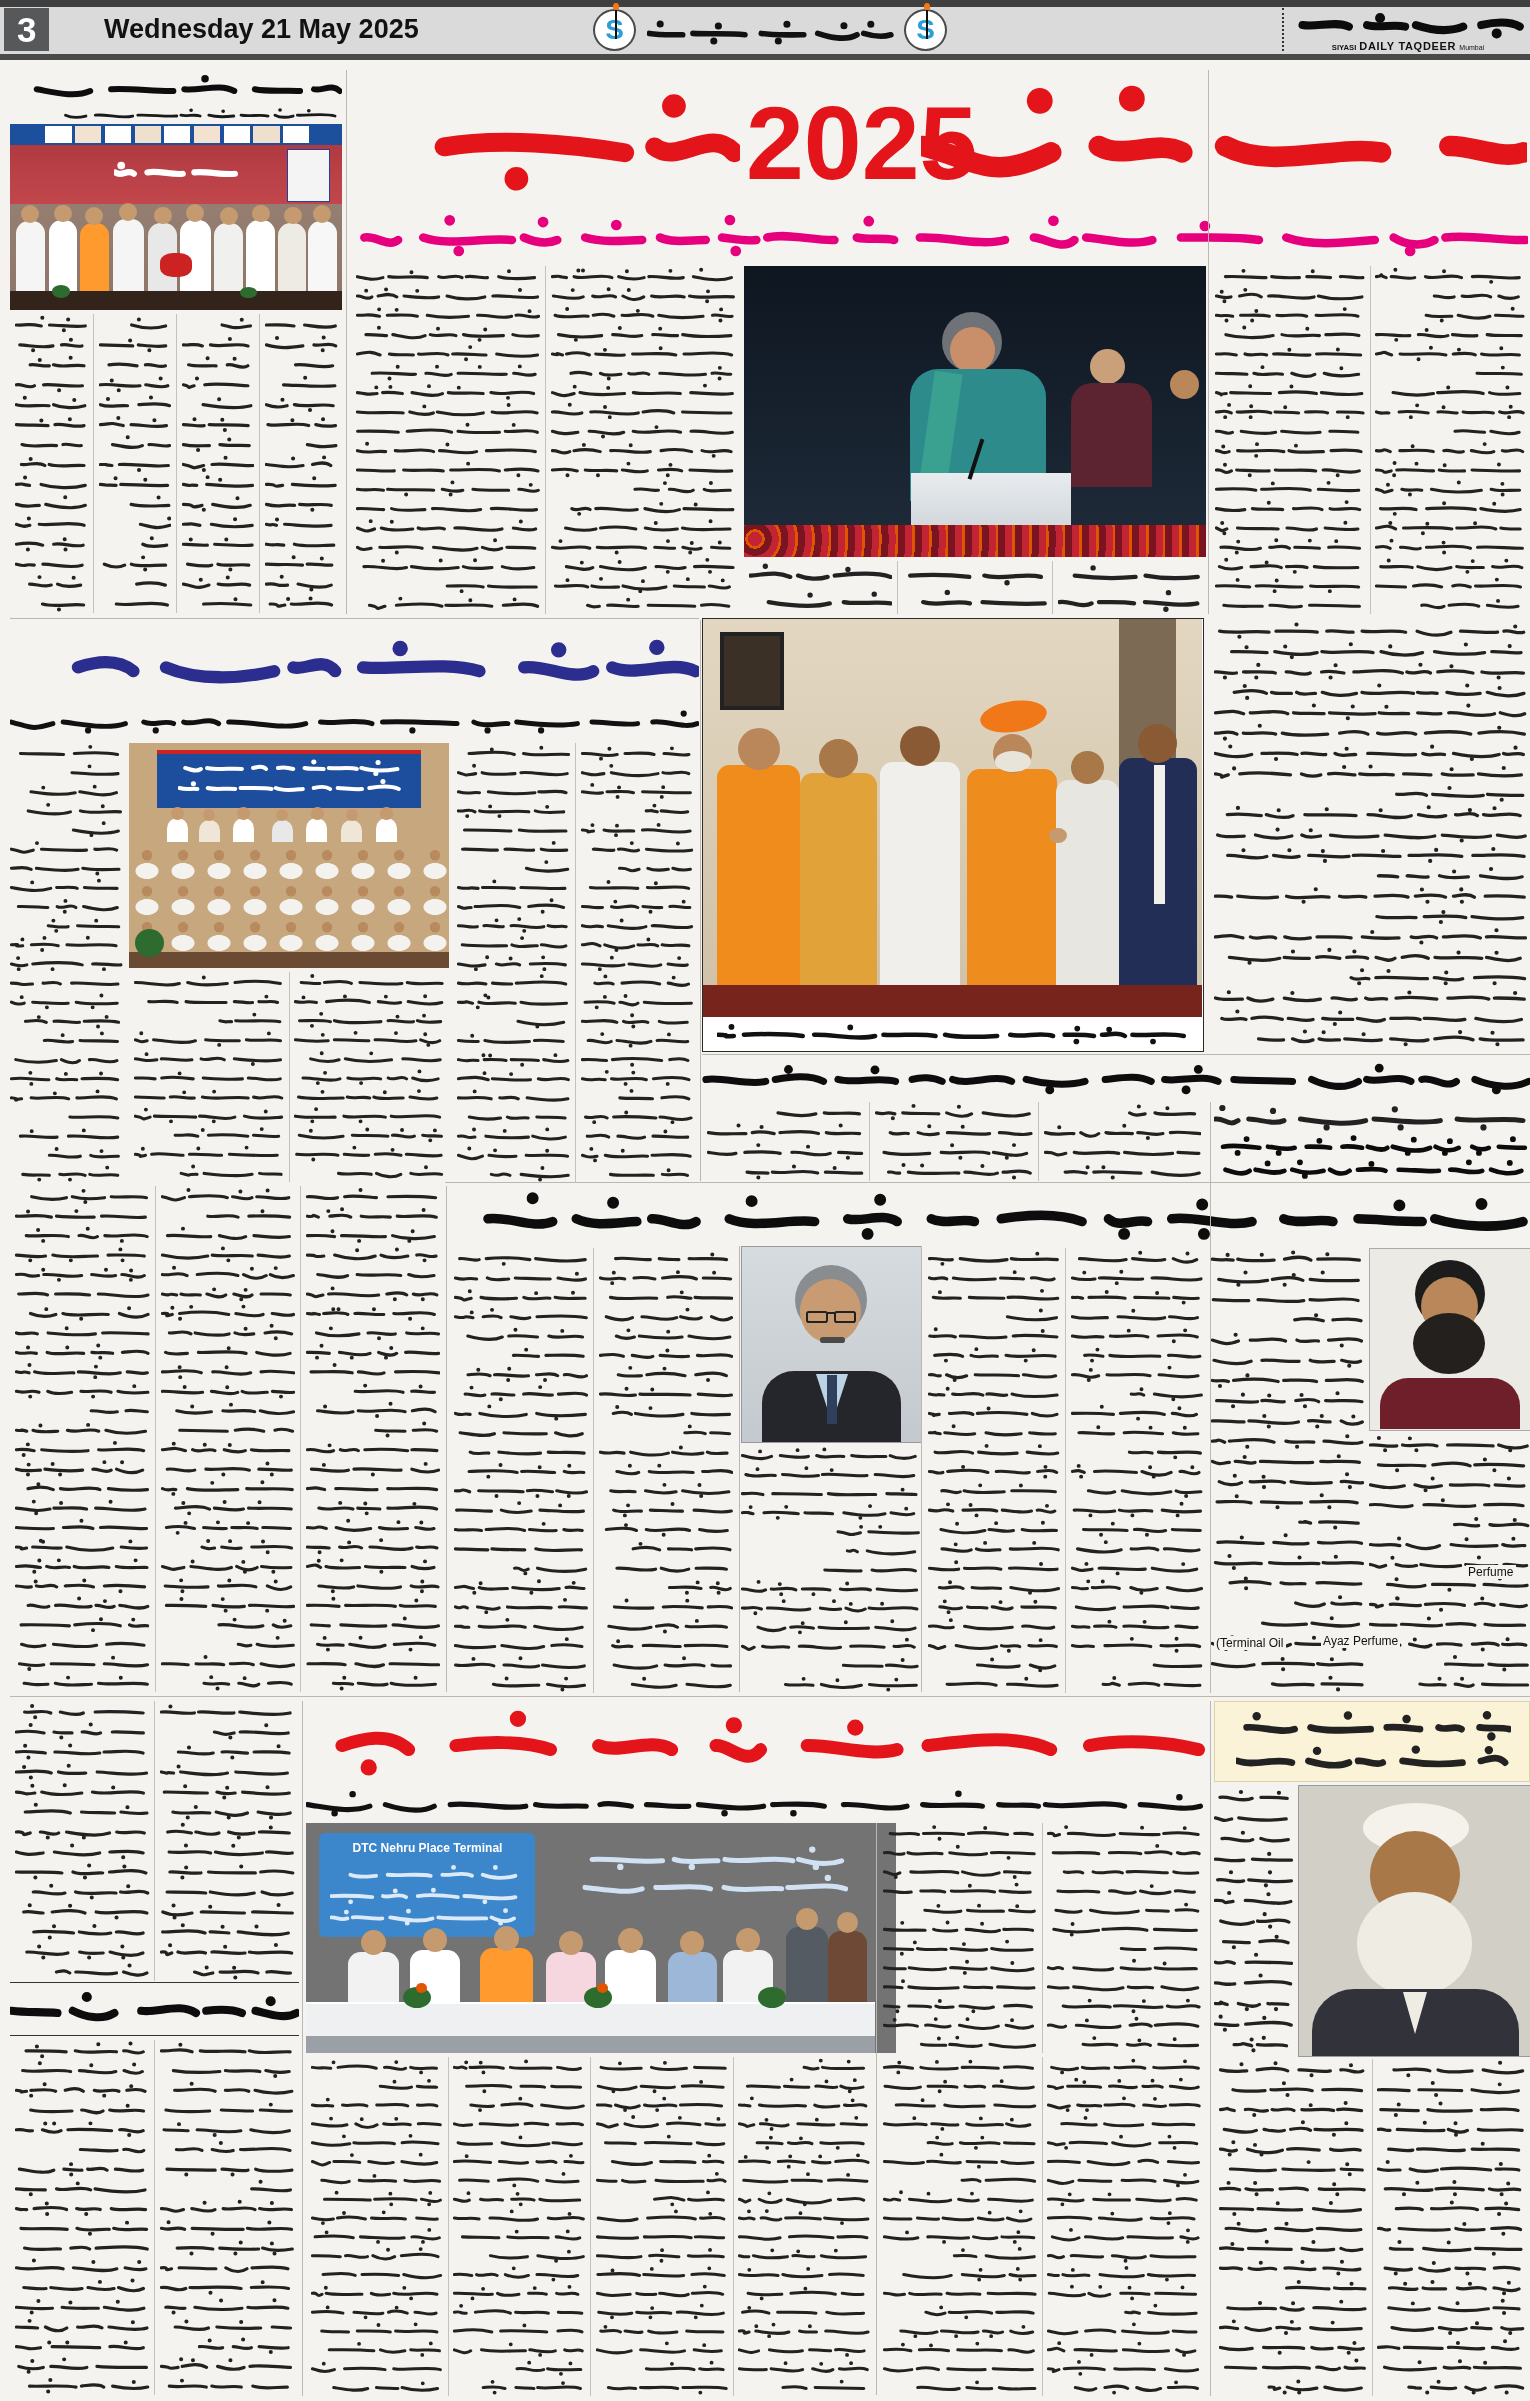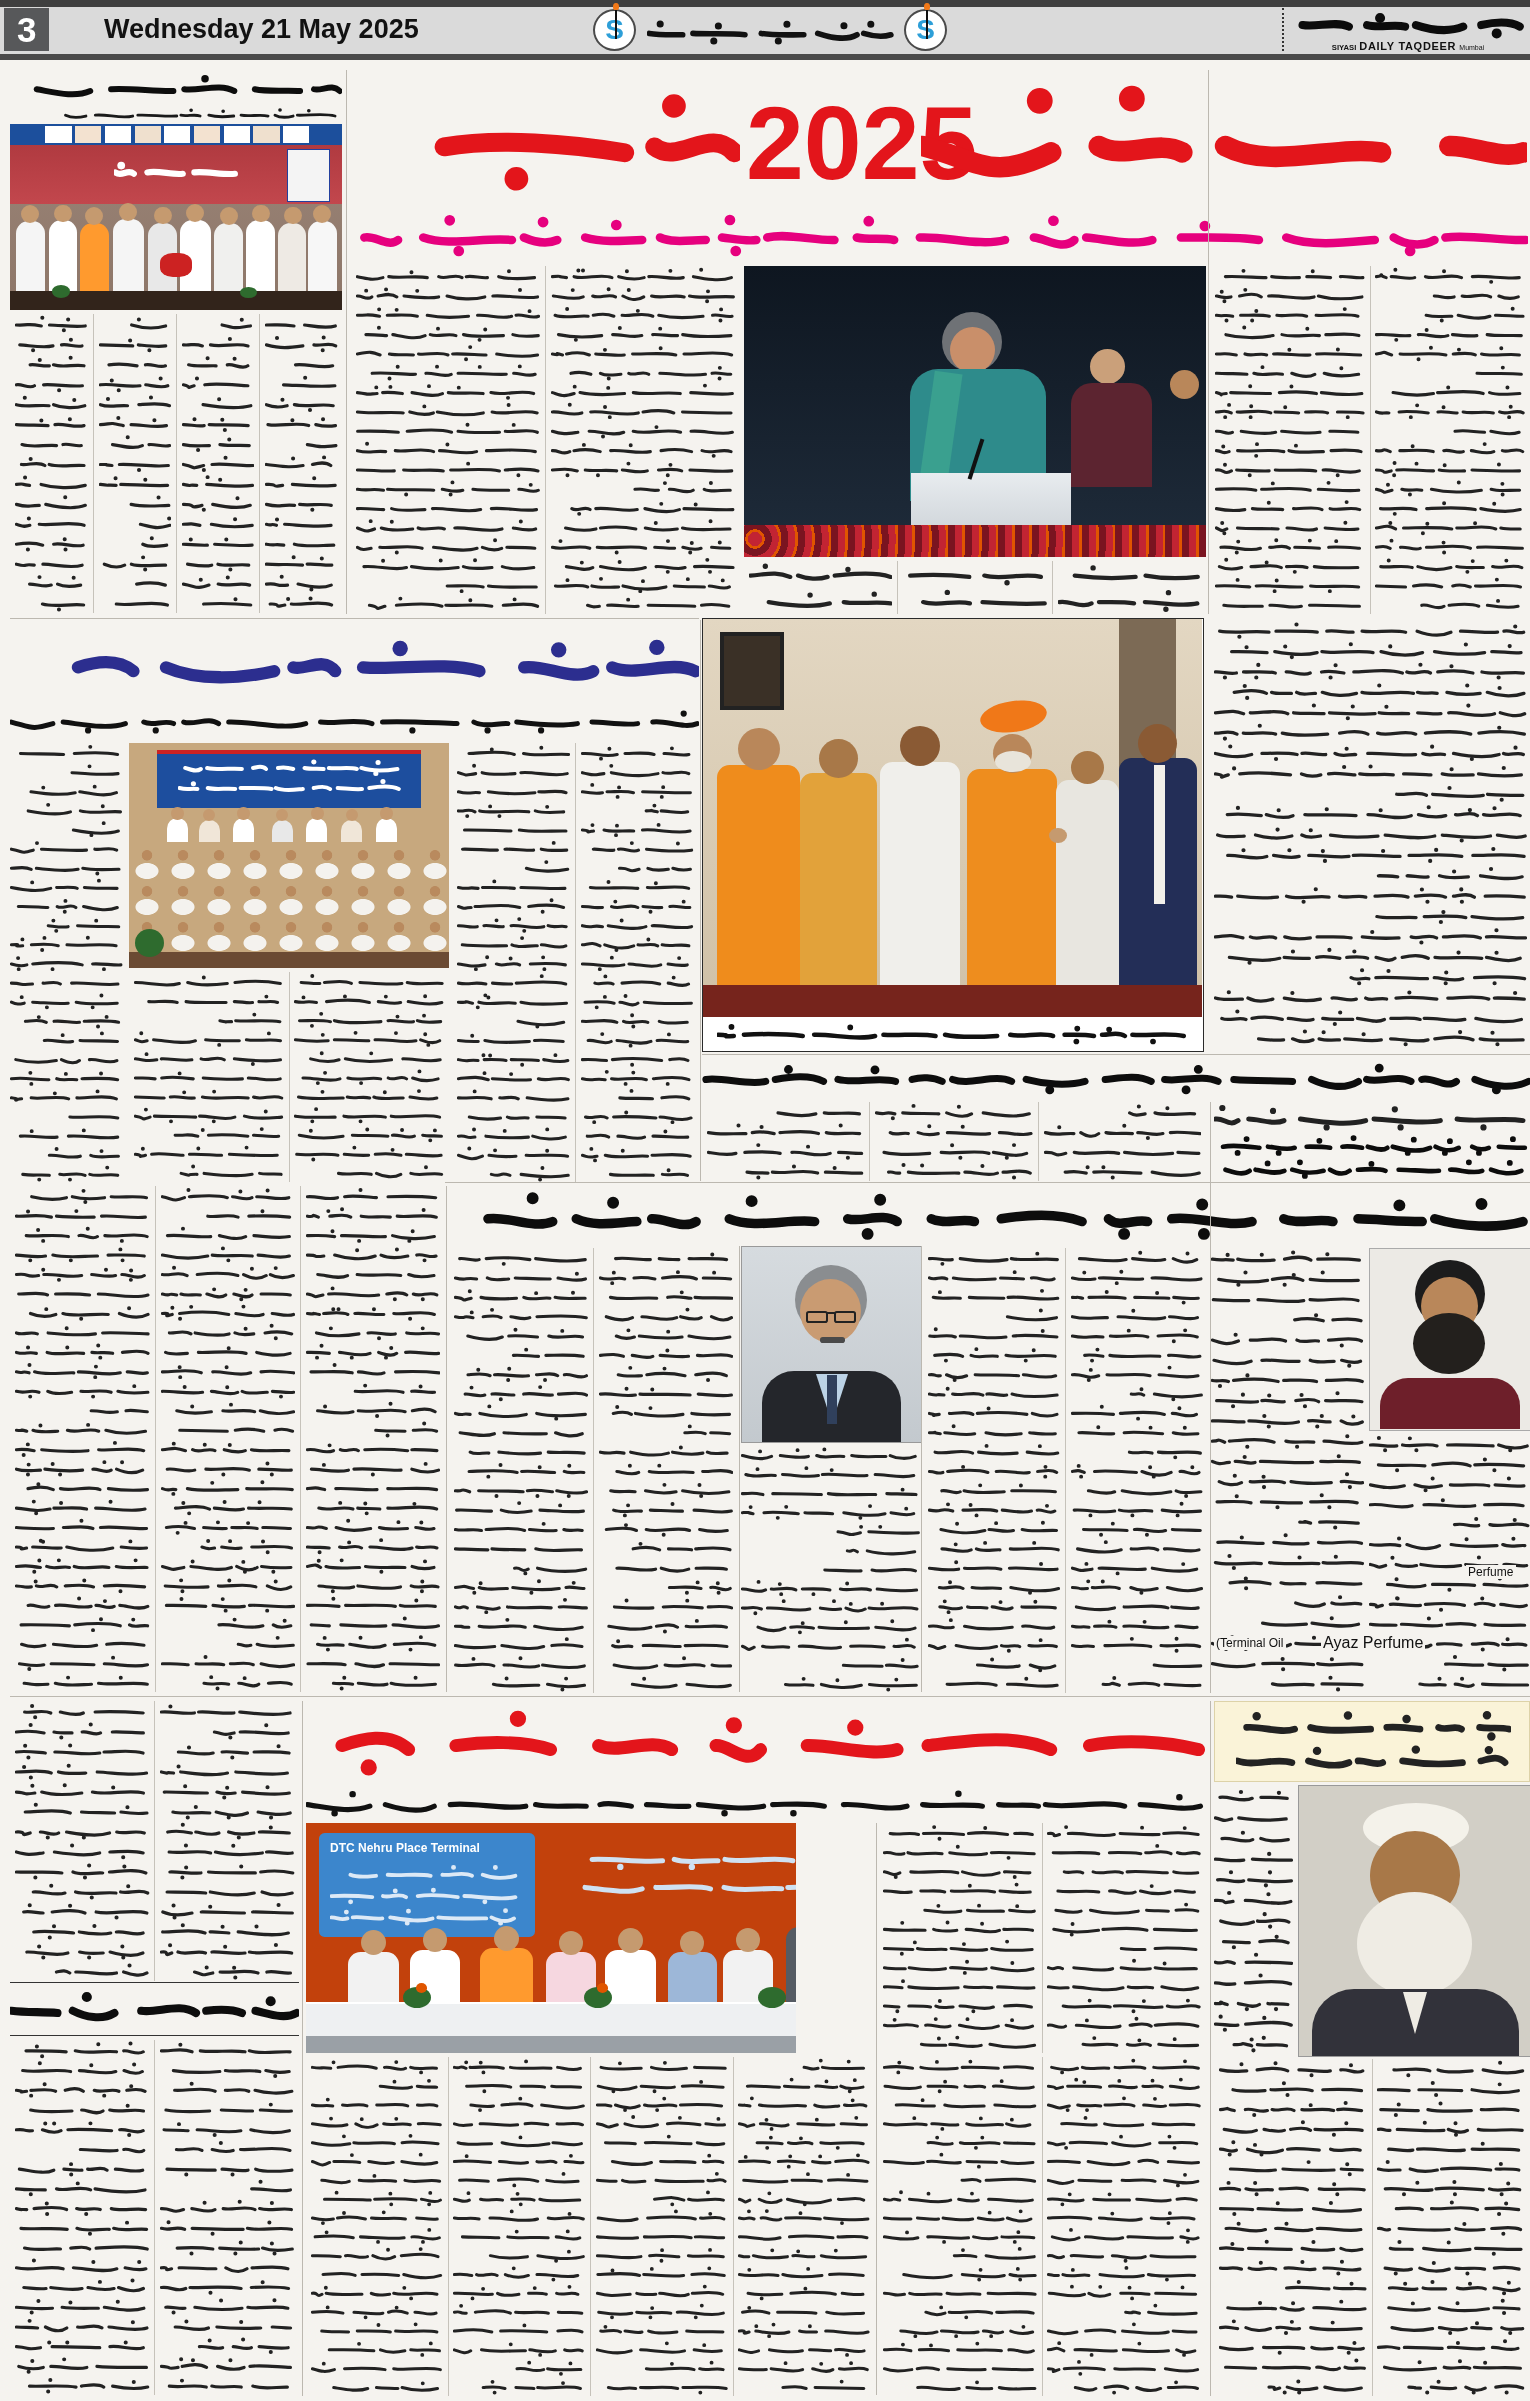--- a/index.html
+++ b/index.html
@@ -533,40 +533,40 @@
     <div class="abs" style="left:9.7px;top:129px;width:140px;height:51px;background:#6e1f2a;border-radius:28px 28px 0 0;"></div>
   </div>
   <div class="u" style="left:1369px;top:1434px;width:161px;height:259px;color:#222;">
       <svg viewBox="0 0 232 373" preserveAspectRatio="none">
         <path d="M228.0 17.2C215.7 21.7 199.2 20.8 186.9 15.8M178.9 17.2C159.1 16.3 132.9 14.9 113.2 15.8M98.0 17.2C83.1 12.2 63.3 19.2 48.4 15.8M40.1 17.2C24.3 19.0 17.8 14.9 2.0 15.8M222.8 45.9C201.7 44.4 173.5 42.3 152.4 44.5M145.7 45.9C129.6 39.3 108.1 42.1 92.0 44.5M80.6 45.9C60.5 43.3 33.7 47.1 13.6 44.5M223.2 74.6C210.8 76.5 194.1 73.7 181.7 73.2M172.6 74.6C156.0 70.6 133.9 75.4 117.3 73.2M104.3 74.6C92.8 77.3 77.6 77.4 66.2 73.2M50.9 74.6C33.5 79.2 19.4 77.1 2.0 73.2M222.0 103.3C205.4 100.4 183.2 101.5 166.6 101.9M152.4 103.3C130.4 106.9 101.2 100.2 79.2 101.9M62.0 103.3C40.0 109.1 24.1 99.4 2.0 101.9M228.9 132.0C212.5 125.5 190.6 135.1 174.2 130.5M158.1 132.0C139.1 133.9 142.3 128.1 123.2 130.5M224.6 160.7C215.0 159.8 202.3 163.9 192.8 159.2M184.5 160.7C164.7 161.9 138.3 163.0 118.4 159.2M101.6 160.7C87.5 167.5 68.7 164.7 54.6 159.2M44.4 160.7C25.7 156.5 20.7 162.3 2.0 159.2M227.2 189.4C217.4 191.8 204.3 186.6 194.5 187.9M184.4 189.4C170.9 191.4 152.8 188.8 139.3 187.9M132.0 189.4C114.8 192.6 92.0 190.6 74.8 187.9M68.5 189.4C59.7 191.3 48.0 190.7 39.2 187.9M24.0 189.4C9.5 194.3 16.5 190.5 2.0 187.9M227.8 218.1C209.2 221.1 184.4 217.0 165.8 216.6M152.2 218.1C134.0 216.6 109.7 216.8 91.5 216.6M80.6 218.1C64.4 223.7 42.8 217.1 26.7 216.6M226.7 246.8C215.6 251.8 200.8 245.5 189.7 245.3M180.3 246.8C172.2 244.0 161.3 242.8 153.2 245.3M137.5 246.8C120.6 242.8 98.1 244.0 81.2 245.3M74.1 246.8C61.0 248.8 43.7 244.0 30.6 245.3M19.3 246.8C1.0 252.5 20.3 245.1 2.0 245.3M224.3 275.4C207.2 274.7 184.4 277.4 167.2 274.0M152.6 275.4C140.5 271.5 124.3 273.3 112.2 274.0M104.4 275.4C87.1 278.8 64.0 273.5 46.7 274.0M39.0 275.4C26.4 274.6 14.6 276.2 2.0 274.0M226.0 304.1C216.0 300.2 202.6 304.8 192.6 302.7M186.1 304.1C174.9 297.6 160.1 303.2 148.9 302.7M132.6 304.1C122.4 302.6 108.8 301.4 98.7 302.7M89.2 304.1C80.0 310.5 67.6 303.7 58.4 302.7M44.5 304.1C35.8 302.9 24.3 300.4 15.6 302.7M228.1 332.8C211.5 332.7 189.4 334.4 172.8 331.4M163.8 332.8C147.7 333.6 126.3 330.5 110.3 331.4M228.5 361.5C209.1 361.5 183.1 361.5 163.6 360.1M150.0 361.5C142.3 367.2 131.9 359.7 124.2 360.1M109.8 361.5C95.2 359.6 88.1 363.6 73.4 360.1" fill="none" stroke="rgb(34, 34, 34)" stroke-width="4.590769230769231" stroke-linecap="round"></path>
         <path d="M203.4 23.5l0.2 0M58.8 6.3l0.2 0M68.2 23.5l0.2 0M14.2 5.7l0.2 0M23.1 23.5l0.2 0M166.9 36.6l0.2 0M180.6 52.2l0.2 0M40.4 52.2l0.2 0M201.5 64.1l0.2 0M91.6 64.1l0.2 0M81.4 80.9l0.2 0M106.3 95.4l0.2 0M209.9 123.8l0.2 0M154.4 122.4l0.2 0M208.0 151.0l0.2 0M140.5 151.5l0.2 0M43.2 150.6l0.2 0M158.3 177.8l0.2 0M33.7 178.2l0.2 0M188.5 208.2l0.2 0M115.8 224.4l0.2 0M39.6 209.1l0.2 0M163.1 237.0l0.2 0M103.7 253.1l0.2 0M41.1 236.8l0.2 0M40.4 236.4l0.2 0M86.2 265.7l0.2 0M199.6 295.7l0.2 0M163.8 310.5l0.2 0M65.9 296.1l0.2 0M194.9 339.1l0.2 0M123.8 321.0l0.2 0M134.0 352.4l0.2 0M101.5 352.4l0.2 0" fill="none" stroke="rgb(34, 34, 34)" stroke-width="5.738461538461539" stroke-linecap="round"></path>
       </svg>
     </div>
   <div class="abs" style="left:1466px;top:1565px;font-size:12px;color:#111;background:#f5f3ef;padding:0 2.1px;">Perfume</div>
   <div class="abs" style="left:1214px;top:1636px;font-size:12px;color:#111;background:#f5f3ef;padding:0 2.1px;">(Terminal Oil</div>
-  <div class="abs" style="left:1321px;top:1634px;font-size:16px;color:#111;background:#f5f3ef;padding:0 2.1px;">Ayaz Perfume</div>
+  <div class="abs" style="left:1321px;top:1634px;font-size:12px;color:#111;background:#f5f3ef;padding:0 2.1px;">Ayaz Perfume</div>
   <div class="vr" style="left:446px;top:1186px;height:506px;"></div>
   <div class="vr" style="left:739px;top:1246px;height:446px;"></div>
   <div class="vr" style="left:921px;top:1246px;height:446px;"></div>
   <div class="vr" style="left:1210px;top:1102px;height:591px;"></div>
 
   <div class="hr" style="left:10.4px;top:1696px;width:1520px;"></div>
   <div class="u" style="left:306px;top:1701px;width:899px;height:81px;color:#e3151b;" title="وزیر ڈاکٹر پنکج کمار سنگھ نے جل دوت پہل کا آغاز کیا">
       <svg viewBox="0 0 1292 116" preserveAspectRatio="none">
         <path d="M1282.7 69.6C1235.7 57.9 1173.0 54.1 1125.9 63.8M1070.3 69.6C1017.4 46.2 946.7 58.0 893.8 63.8M849.5 69.6C810.8 80.1 759.0 62.7 720.2 63.8M653.3 69.6C634.1 94.8 608.4 62.3 589.2 63.8M525.5 69.6C494.0 51.0 452.0 77.1 420.5 63.8M351.5 69.6C310.6 56.4 256.2 58.1 215.4 63.8M147.5 69.6C118.7 43.8 80.4 54.0 51.6 63.8" fill="none" stroke="rgb(227, 21, 27)" stroke-width="18.56" stroke-linecap="round"></path>
         <path d="M789.3 38.1l0.2 0M614.8 34.7l0.2 0M304.5 25.5l0.2 0M90.0 95.1l0.2 0" fill="none" stroke="rgb(227, 21, 27)" stroke-width="23.2" stroke-linecap="round"></path>
       </svg>
     </div>
   <div class="u" style="left:306px;top:1787px;width:899px;height:32px;color:#111;" title="مسافروں کی سہولت کے لیے دہلی کے تمام ڈی ٹی سی ٹرمینلز پر سمارٹ کولڈ آر او واٹر ڈسپنسر لگائے جا رہے ہیں : ڈاکٹر پنکج کمار سنگھ">
       <svg viewBox="0 0 1292 46" preserveAspectRatio="none">
         <path d="M1285.5 27.6C1259.5 35.3 1224.8 25.2 1198.8 25.3M1176.6 27.6C1142.4 18.5 1096.7 31.6 1062.5 25.3M1052.7 27.6C1035.5 24.1 1012.5 27.9 995.3 25.3M972.2 27.6C946.4 23.5 911.9 29.0 886.1 25.3M863.8 27.6C836.4 35.5 799.8 22.9 772.3 25.3M745.0 27.6C722.7 22.3 692.9 25.1 670.6 25.3M657.7 27.6C629.5 33.2 592.0 28.3 563.9 25.3M550.3 27.6C532.0 29.1 507.6 25.6 489.3 25.3M467.7 27.6C454.1 25.8 436.0 21.3 422.4 25.3M402.8 27.6C380.9 25.9 351.7 30.3 329.9 25.3M315.9 27.6C283.3 33.6 239.8 21.0 207.2 25.3M184.3 27.6C163.2 38.6 135.1 32.0 114.0 25.3M91.8 27.6C62.6 37.8 31.3 29.5 2.0 25.3" fill="none" stroke="rgb(17, 17, 17)" stroke-width="7.36" stroke-linecap="round"></path>
         <path d="M1255.1 14.7l0.2 0M937.5 9.8l0.2 0M700.4 37.7l0.2 0M601.4 37.7l0.2 0M66.9 10.3l0.2 0M41.0 37.7l0.2 0" fill="none" stroke="rgb(17, 17, 17)" stroke-width="9.200000000000001" stroke-linecap="round"></path>
       </svg>
     </div>
-  <div class="photo" style="left:306px;top:1823px;width:490px;height:230px;background:#c2410c;">
+  <div class="photo" style="left:306px;top:1823px;width:590px;height:230px;background:#737373;text-align:center;">
     <div class="abs" style="left:12.5px;top:9.7px;width:216px;height:104px;background:#3c86cc;border-radius:5.6px;"></div>
     <div class="abs" style="left:24px;top:18px;width:195px;font-size:12px;font-weight:bold;color:#fff;">DTC Nehru Place Terminal</div>
     <div class="u" style="left:24px;top:40px;width:188px;height:64px;color:#dce9f6;">
         <svg viewBox="0 0 270 92" preserveAspectRatio="none">
           <path d="M266.2 18.4C252.1 22.4 233.4 22.7 219.4 16.9M203.9 18.4C191.1 11.5 174.1 18.8 161.4 16.9M144.5 18.4C126.1 14.8 101.4 18.8 82.9 16.9M66.2 18.4C55.2 19.3 40.4 21.6 29.4 16.9M266.3 49.1C244.3 54.4 214.9 47.7 192.9 47.5M183.5 49.1C166.3 46.8 143.2 45.0 126.0 47.5M109.2 49.1C99.3 42.6 86.0 50.5 76.1 47.5M60.7 49.1C40.0 47.0 22.6 46.6 2.0 47.5M264.3 79.7C254.6 85.7 241.7 83.1 231.9 78.2M224.5 79.7C203.8 79.4 176.2 81.0 155.5 78.2M147.2 79.7C129.0 85.9 104.7 81.0 86.5 78.2M75.2 79.7C62.5 81.4 45.5 76.5 32.7 78.2M25.0 79.7C14.9 82.9 12.1 78.8 2.0 78.2" fill="none" stroke="rgb(220, 233, 246)" stroke-width="5.52" stroke-linecap="round"></path>
           <path d="M237.4 6.5l0.2 0M177.3 6.3l0.2 0M222.3 55.8l0.2 0M148.4 39.2l0.2 0M93.6 40.1l0.2 0M29.5 55.8l0.2 0M252.0 68.6l0.2 0M244.9 86.5l0.2 0M112.6 69.3l0.2 0M110.8 86.5l0.2 0M23.4 70.5l0.2 0" fill="none" stroke="rgb(220, 233, 246)" stroke-width="6.8999999999999995" stroke-linecap="round"></path>
         </svg>
       </div>
     <div class="u" style="left:264px;top:21px;width:278px;height:56px;color:#cfe1f2;">
         <svg viewBox="0 0 400 80" preserveAspectRatio="none">

